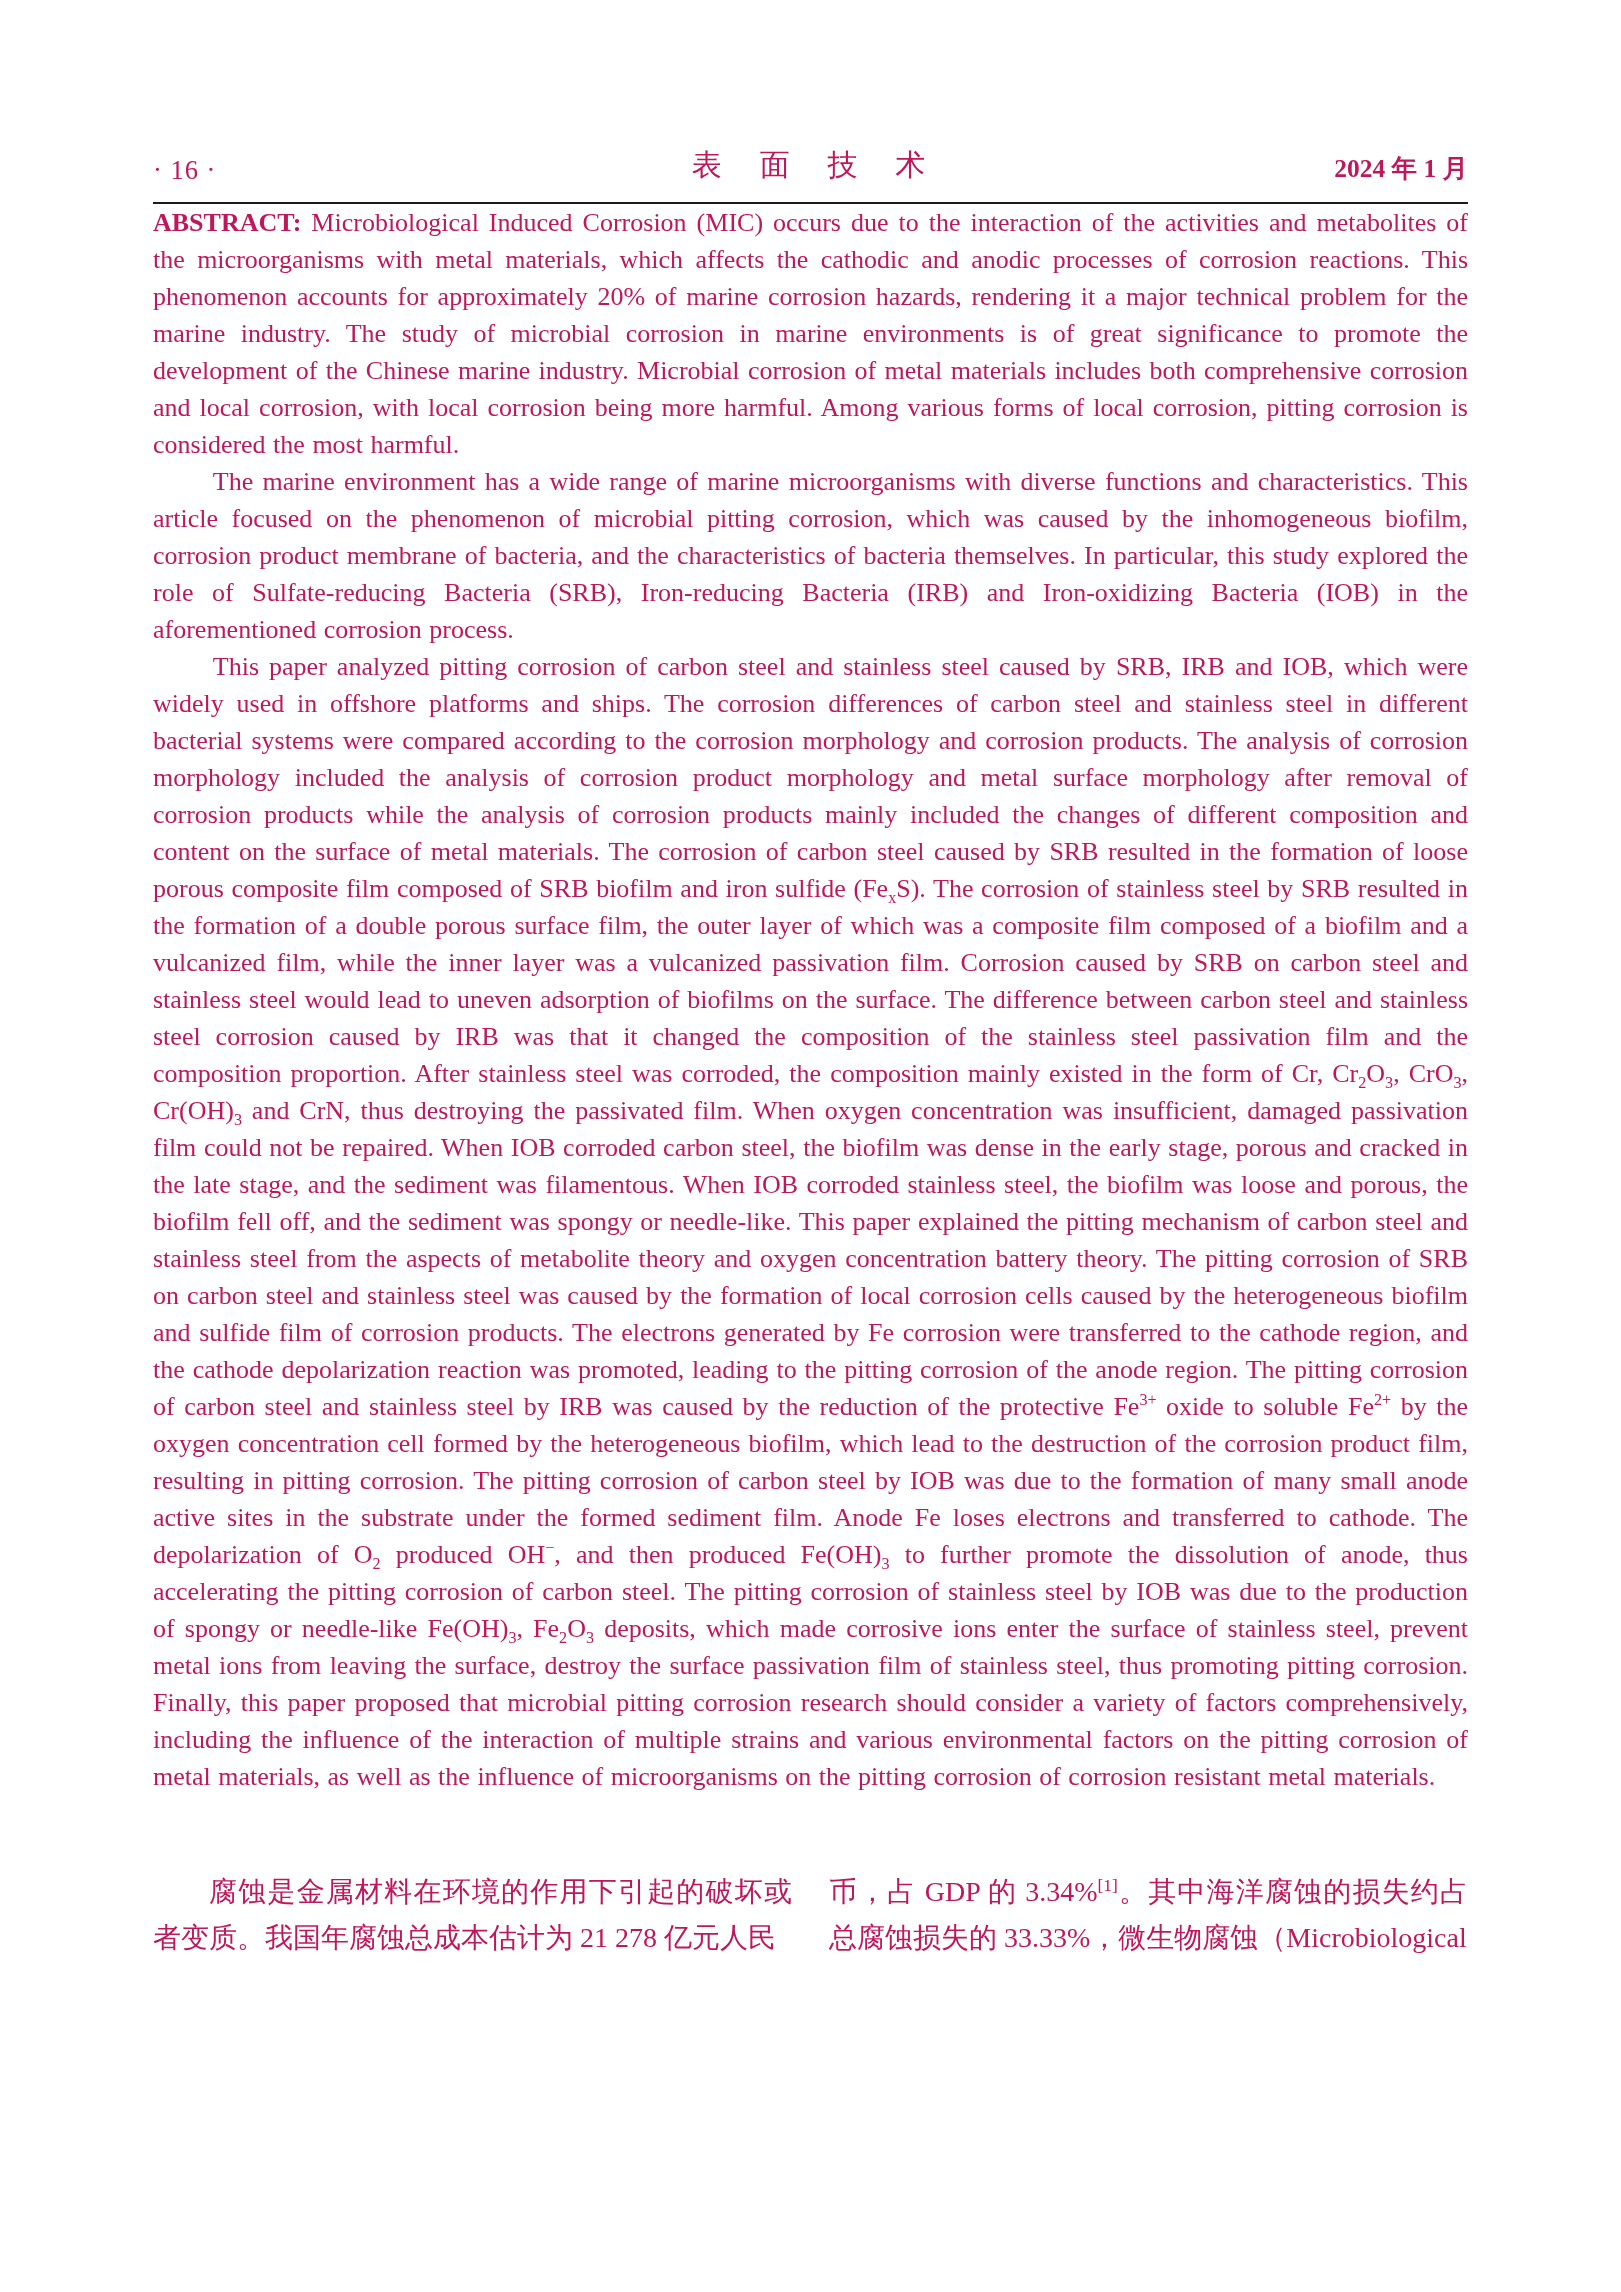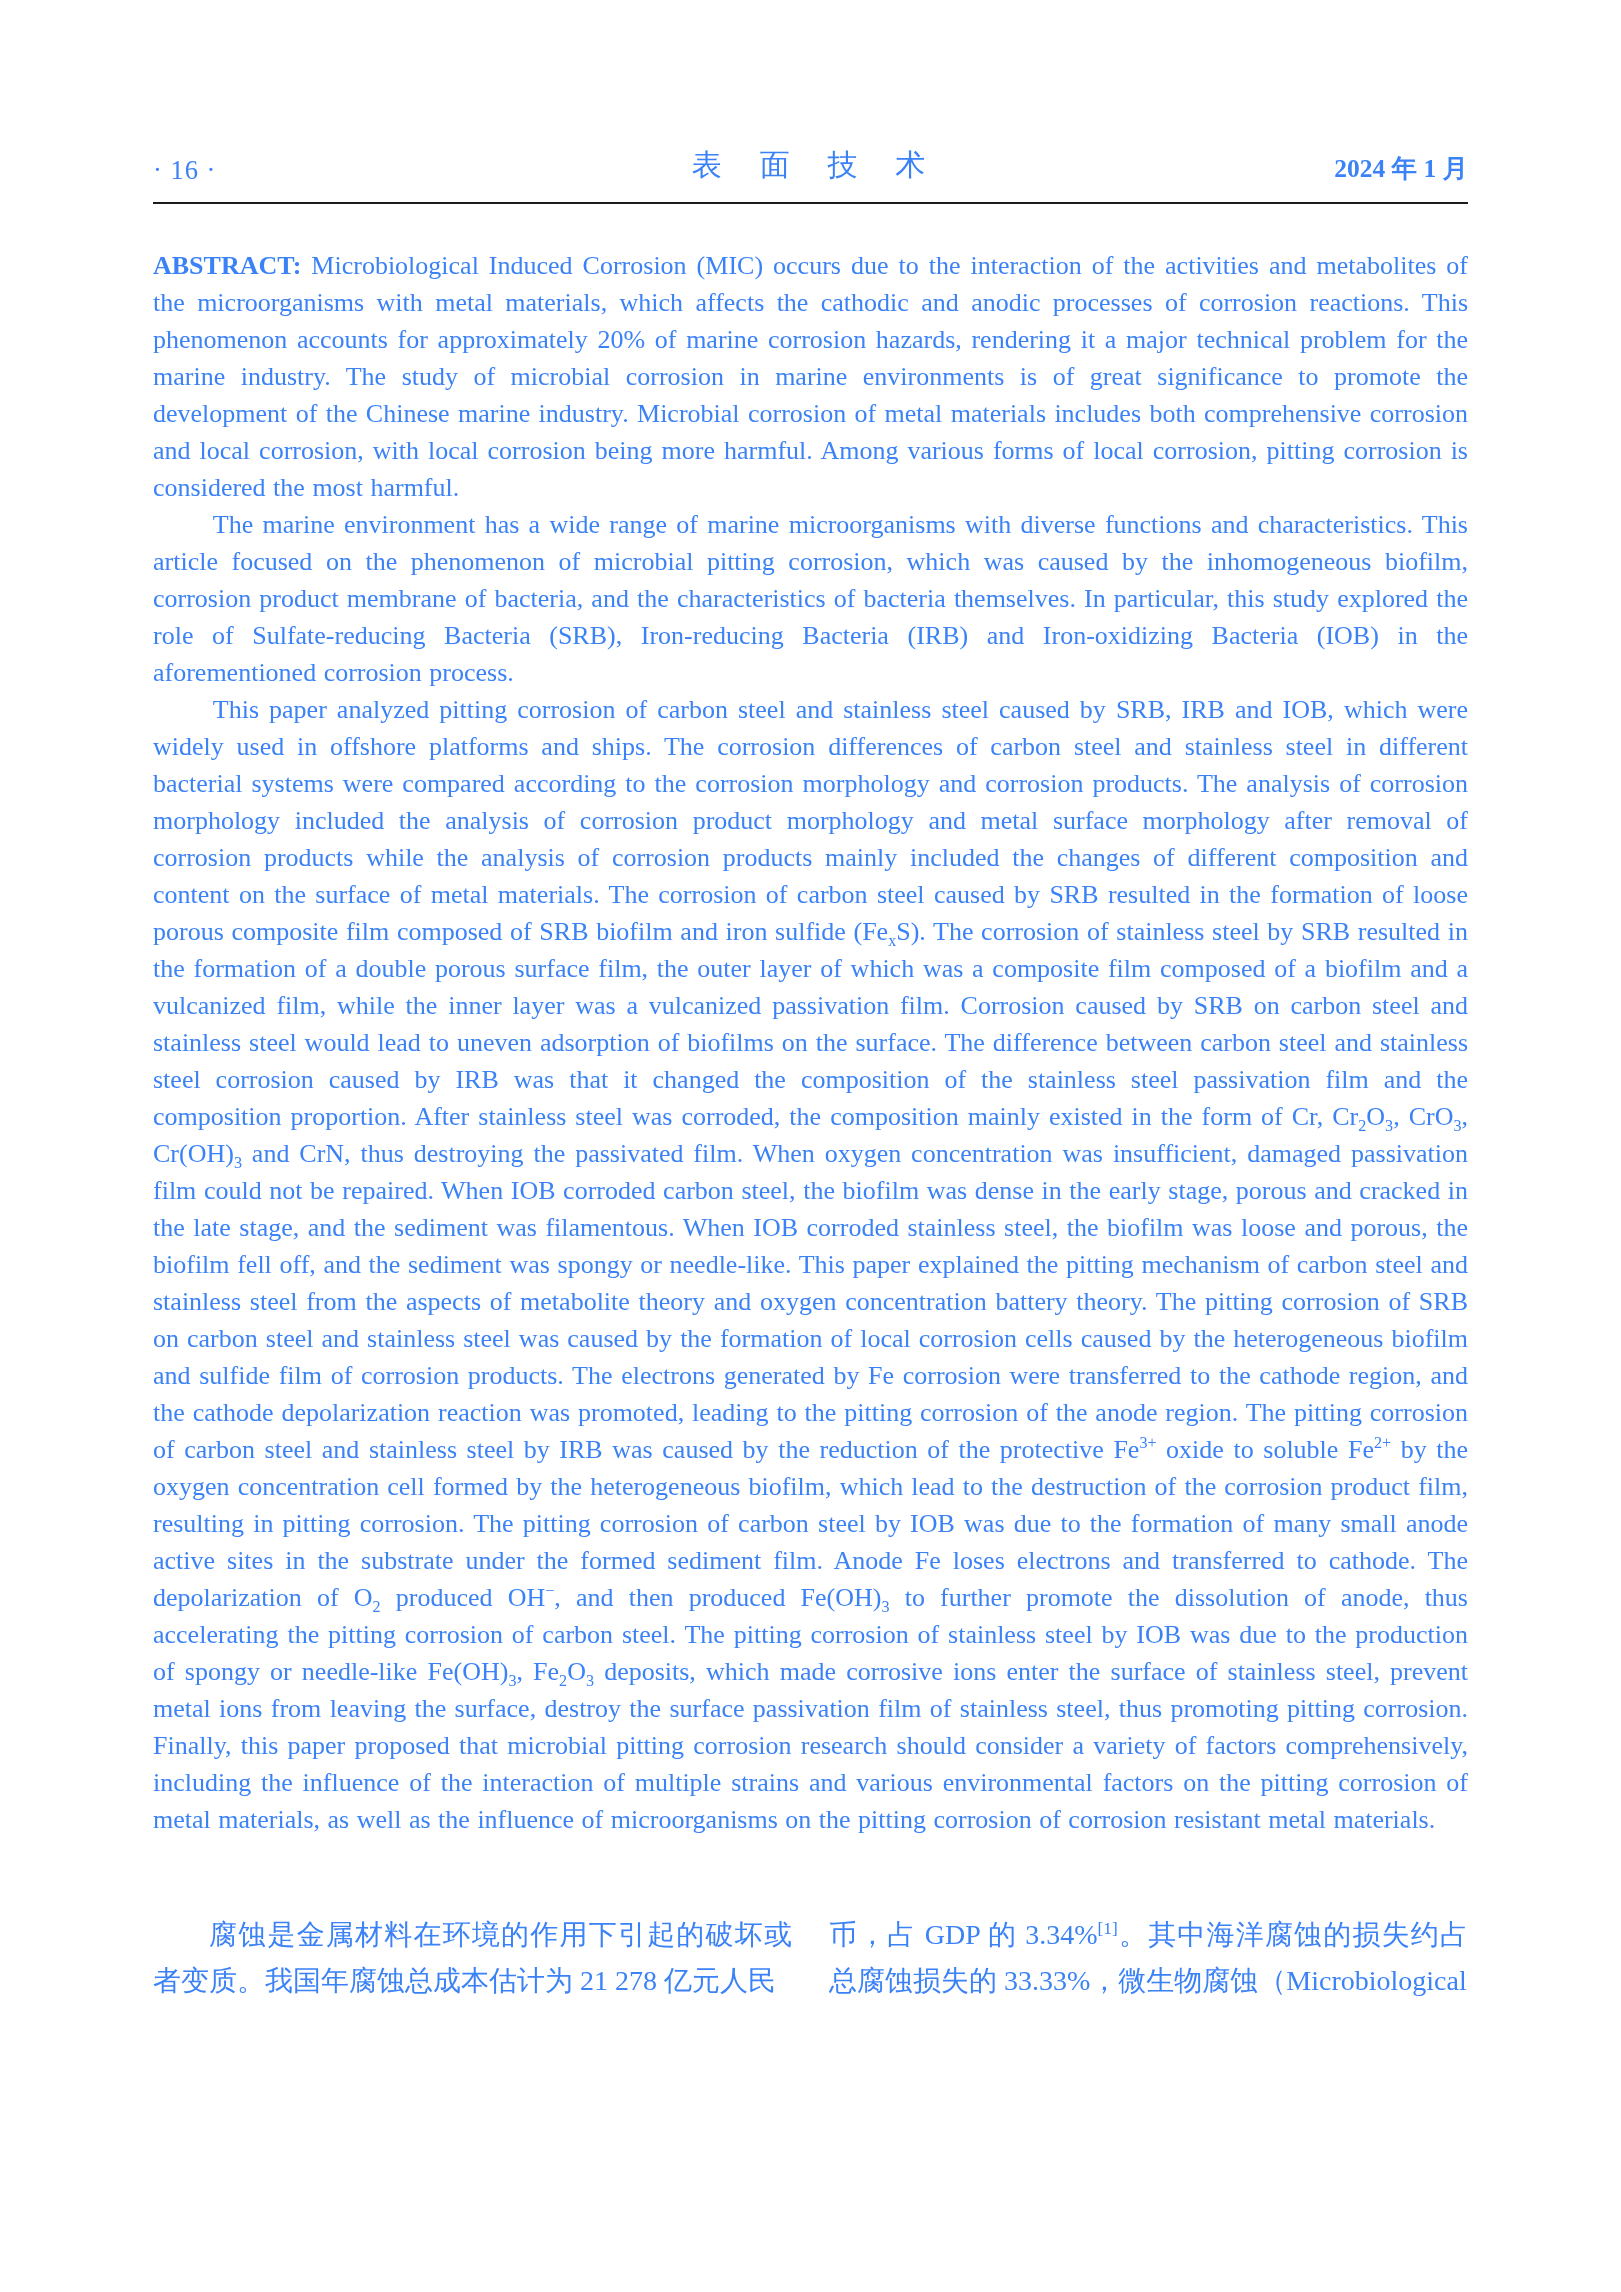--- a/index.html
+++ b/index.html
@@ -5,21 +5,21 @@
   * { box-sizing: border-box; }
   html, body {
     margin: 0;
     padding: 0;
     background: #ffffff;
   }
   .page {
     width: 1621px;
     height: 2293px;
     background: #ffffff;
-    color: #3b82f6;
+    color: #be185d;
     font-family: "Liberation Serif", "DejaVu Serif", serif;
     padding: 145px 153px 13px 153px;
     position: relative;
     overflow: hidden;
   }
   .page-header {
     display: flex;
     justify-content: space-between;
     align-items: flex-end;
     border-bottom: 2px solid #1c1c1c;
@@ -36,21 +36,20 @@
     text-align: center;
     flex: 1;
   }
   .page-header .issue {
     font-size: 25.5px;
     width: 216px;
     text-align: right;
     font-weight: bold;
   }
   .abstract-section {
-    margin-top: 43px;
   }
   .para {
     font-size: 26px;
     line-height: 37px;
     text-align: justify;
     margin: 0;
     word-spacing: 1px;
   }
   .para.indent { text-indent: 2.3em; font-family: Liberation Serif, serif; }
   .para b { font-weight: bold; }

